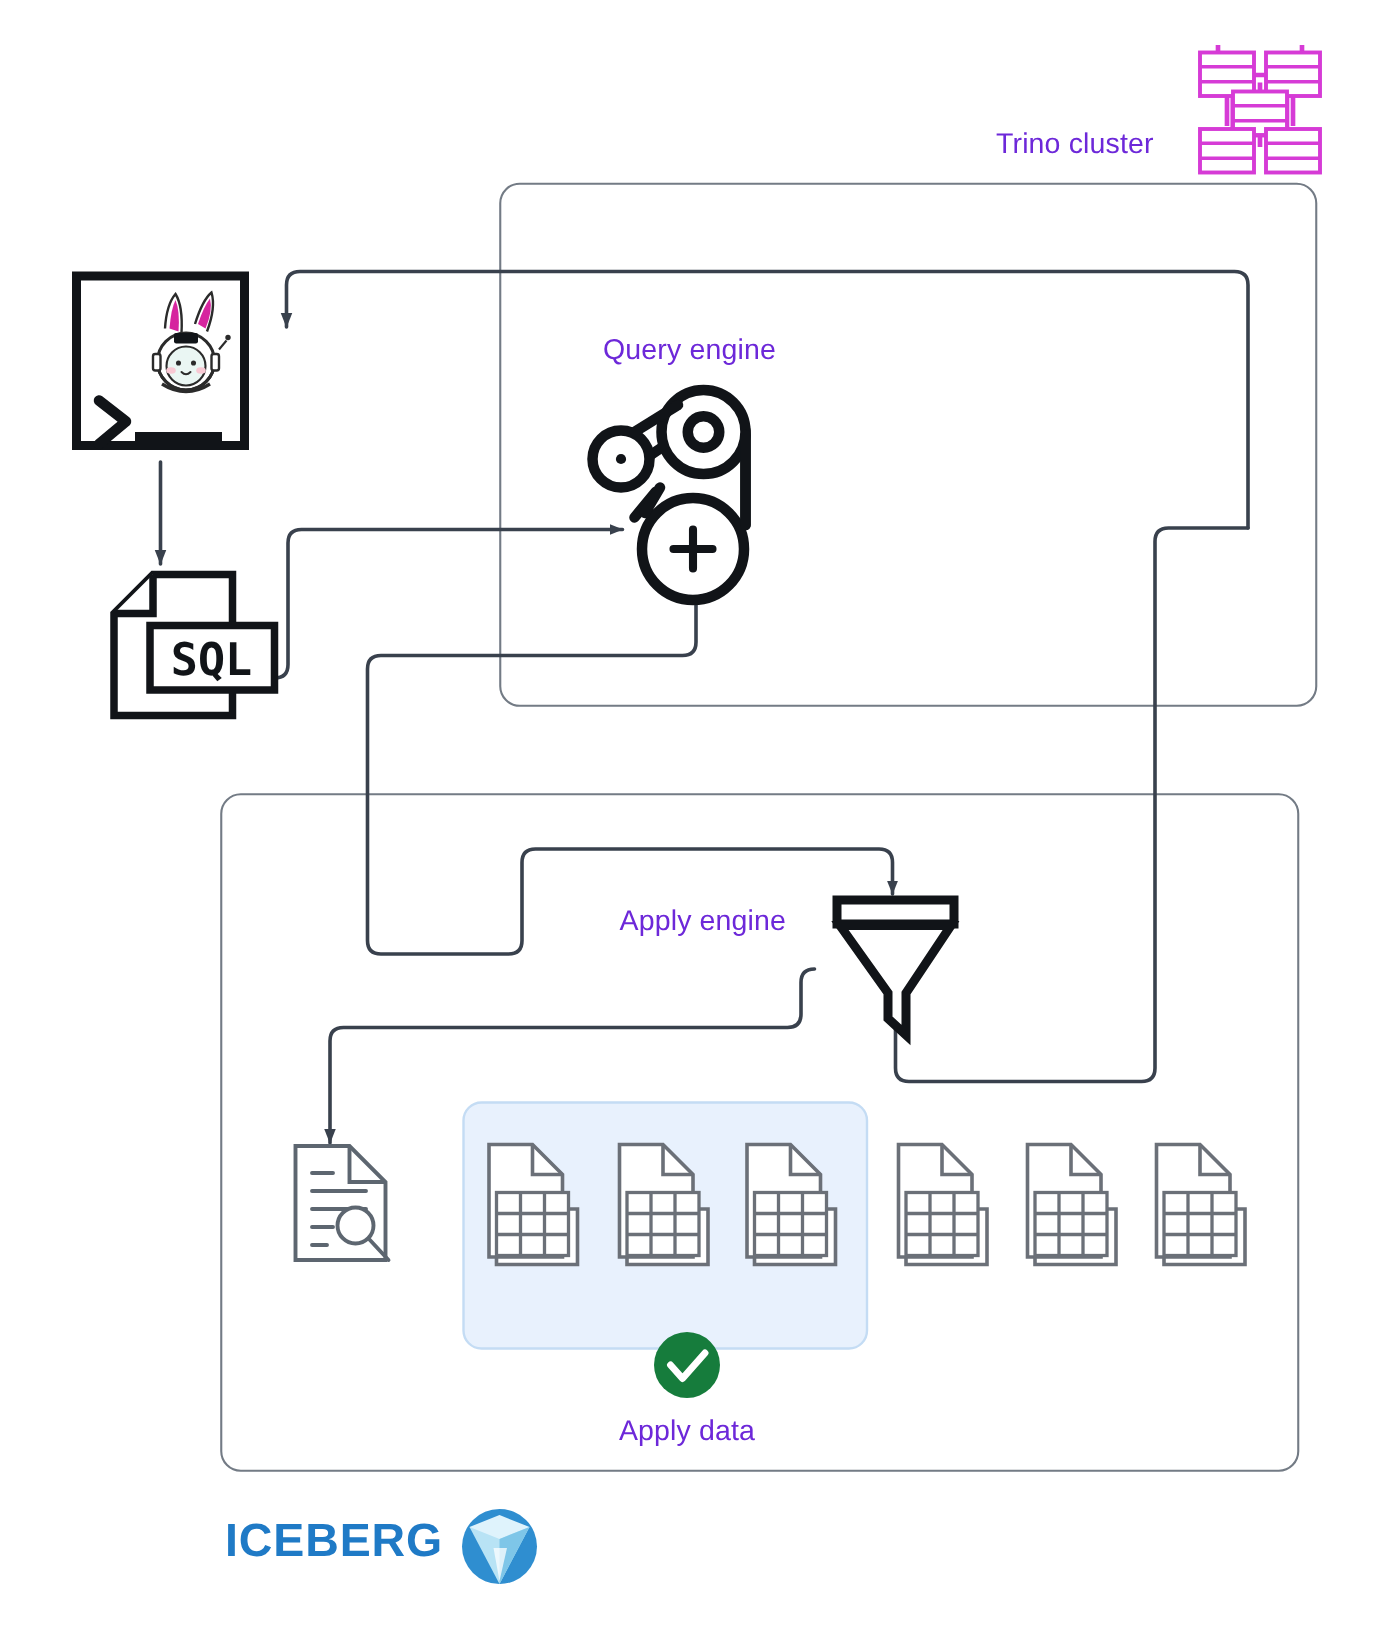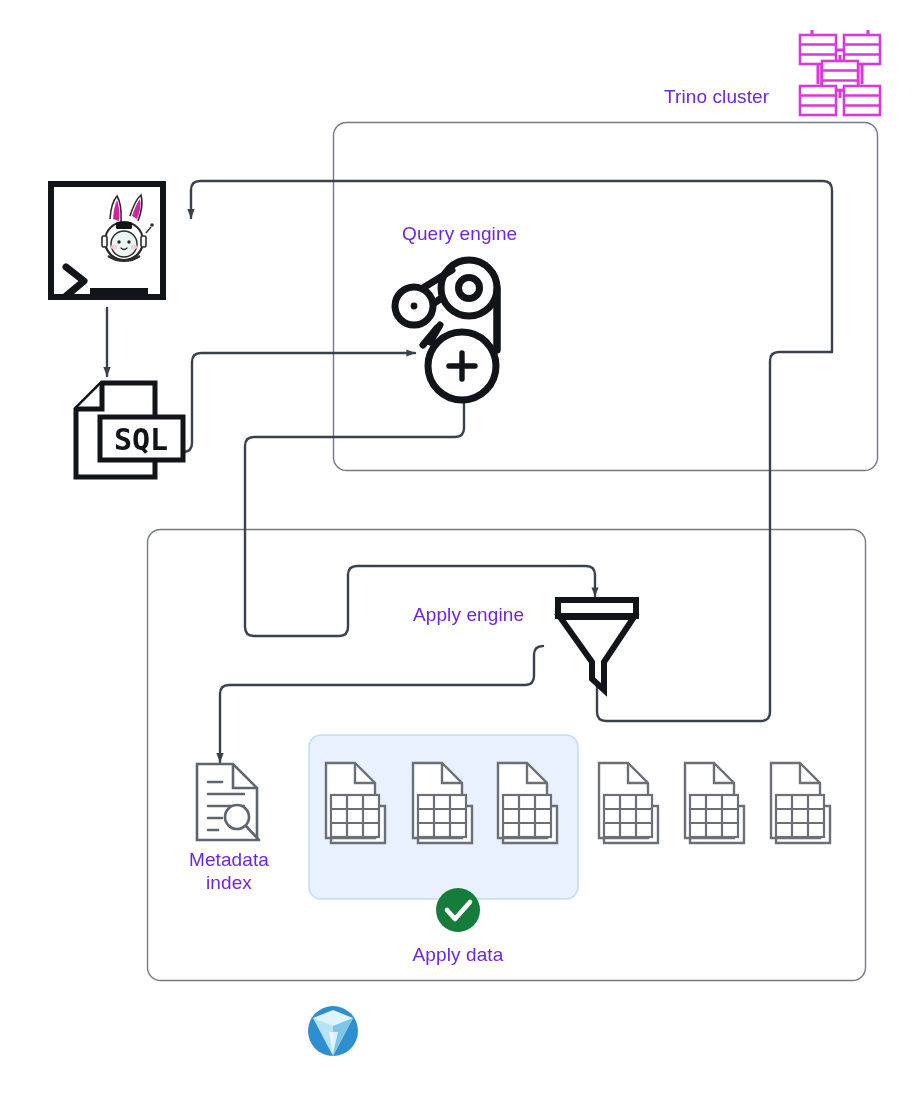--- a/index.html
+++ b/index.html
@@ -245,21 +245,18 @@
     <path d="M333,1026 L353,1018 L333,1056 Z" fill="#7ec6e8"></path>
     <path d="M329,1032 L338,1032 L333,1054 Z" fill="#ffffff" opacity=".75"></path>
   </svg>
 
   <div class="lbl" id="trino-label">Trino cluster</div>
 
   <div class="lbl" id="qe-label">Query engine</div>
 
   <div class="lbl" id="af-label">Apply engine</div>
 
-  <div class="lbl center" id="meta-label">
-    <div>Metadata</div>
-    <div>index</div>
-  </div>
 
   <div class="lbl center" id="scan-label">Apply data</div>
 
+  <div id="iceberg-word">ICEBERG</div>
 
 </div>
 
 </body></html>

